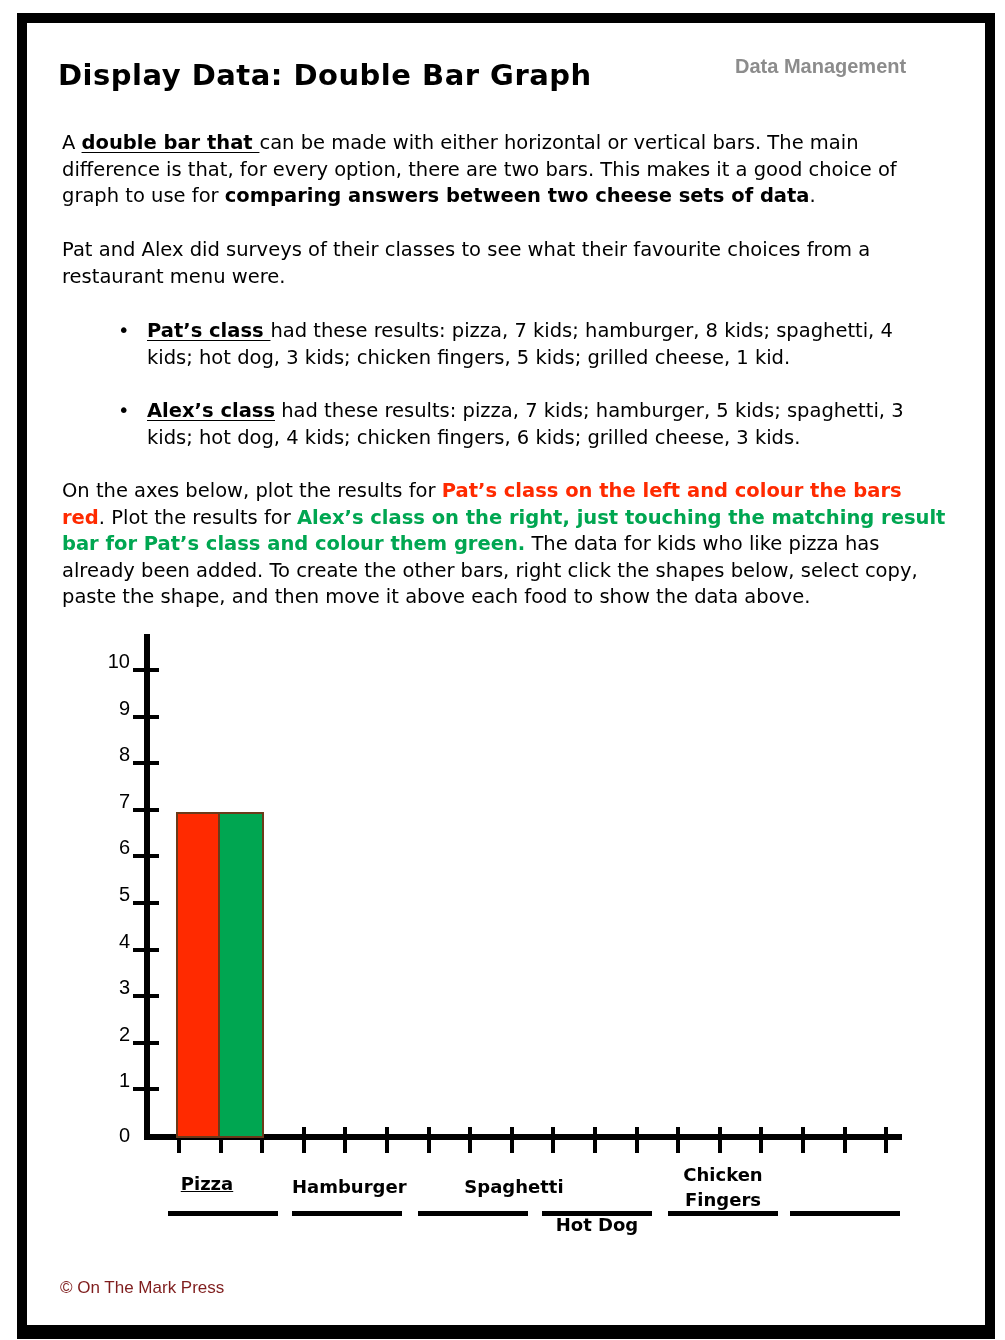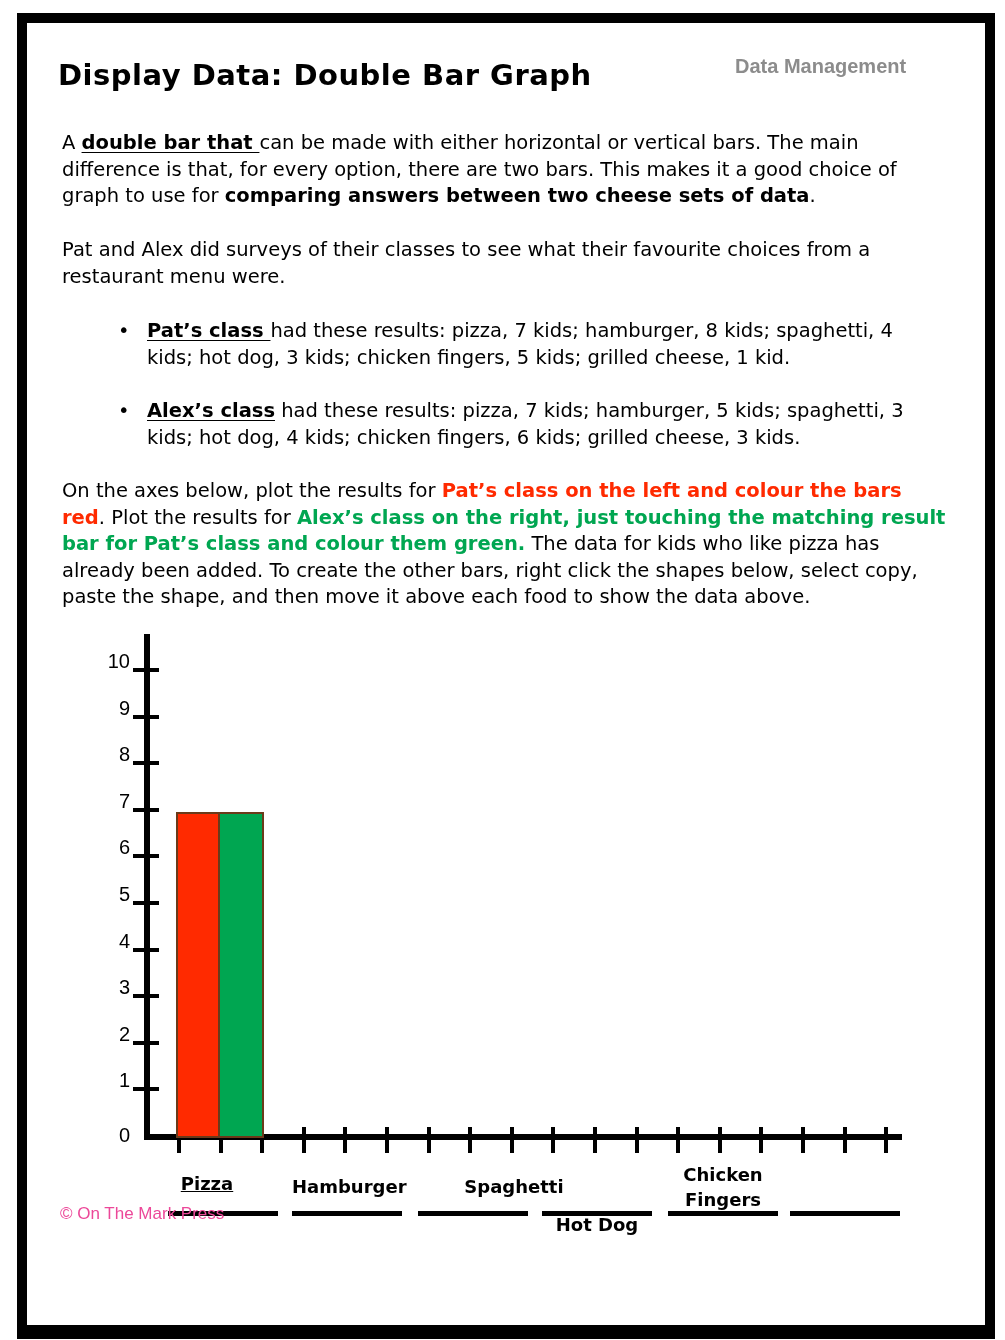--- a/index.html
+++ b/index.html
@@ -30,22 +30,22 @@
   .x-axis { position: absolute; left: 144px; top: 1134px; width: 758px; height: 6px; background: #000; }
   .ytick { position: absolute; left: 133px; width: 26px; height: 4px; background: #000; }
   .ylabel { position: absolute; width: 30px; text-align: right; font-size: 20px;
             font-family: "Liberation Sans", sans-serif; }
   .xtick { position: absolute; top: 1127px; width: 4px; height: 26px; background: #000; }
   .xtick.low { top: 1137px; height: 16px; }
   .bar { position: absolute; box-sizing: border-box; border: 2px solid #6b3a1a; }
   .cat { position: absolute; top: 1160px; text-align: center; font-weight: bold; font-size: 18px;
          line-height: 25px; }
   .cat-line { position: absolute; top: 1211px; height: 5px; background: #000; }
-  .footer { position: absolute; left: 60px; top: 1204px; font-size: 17px;
-            font-family: "Liberation Sans", sans-serif; color: #ec4899; }
+  .footer { position: absolute; left: 60px; top: 1278px; font-size: 17px;
+            font-family: "Liberation Sans", sans-serif; color: #7f1d1d; }
 </style>
 </head>
 <body>
 
 <div class="frame"></div>
 
 <div class="title">Display Data: Double Bar Graph</div>
 <div class="subject">Data Management</div>
 
 <div class="para p1"><span>A </span><span class="ul">double bar that </span><span>can be made with either horizontal or vertical bars. The main difference is that, for every option, there are two bars. This makes it a good choice of graph to use for </span><span class="bold">comparing answers between two cheese sets of data</span><span>.</span></div>

